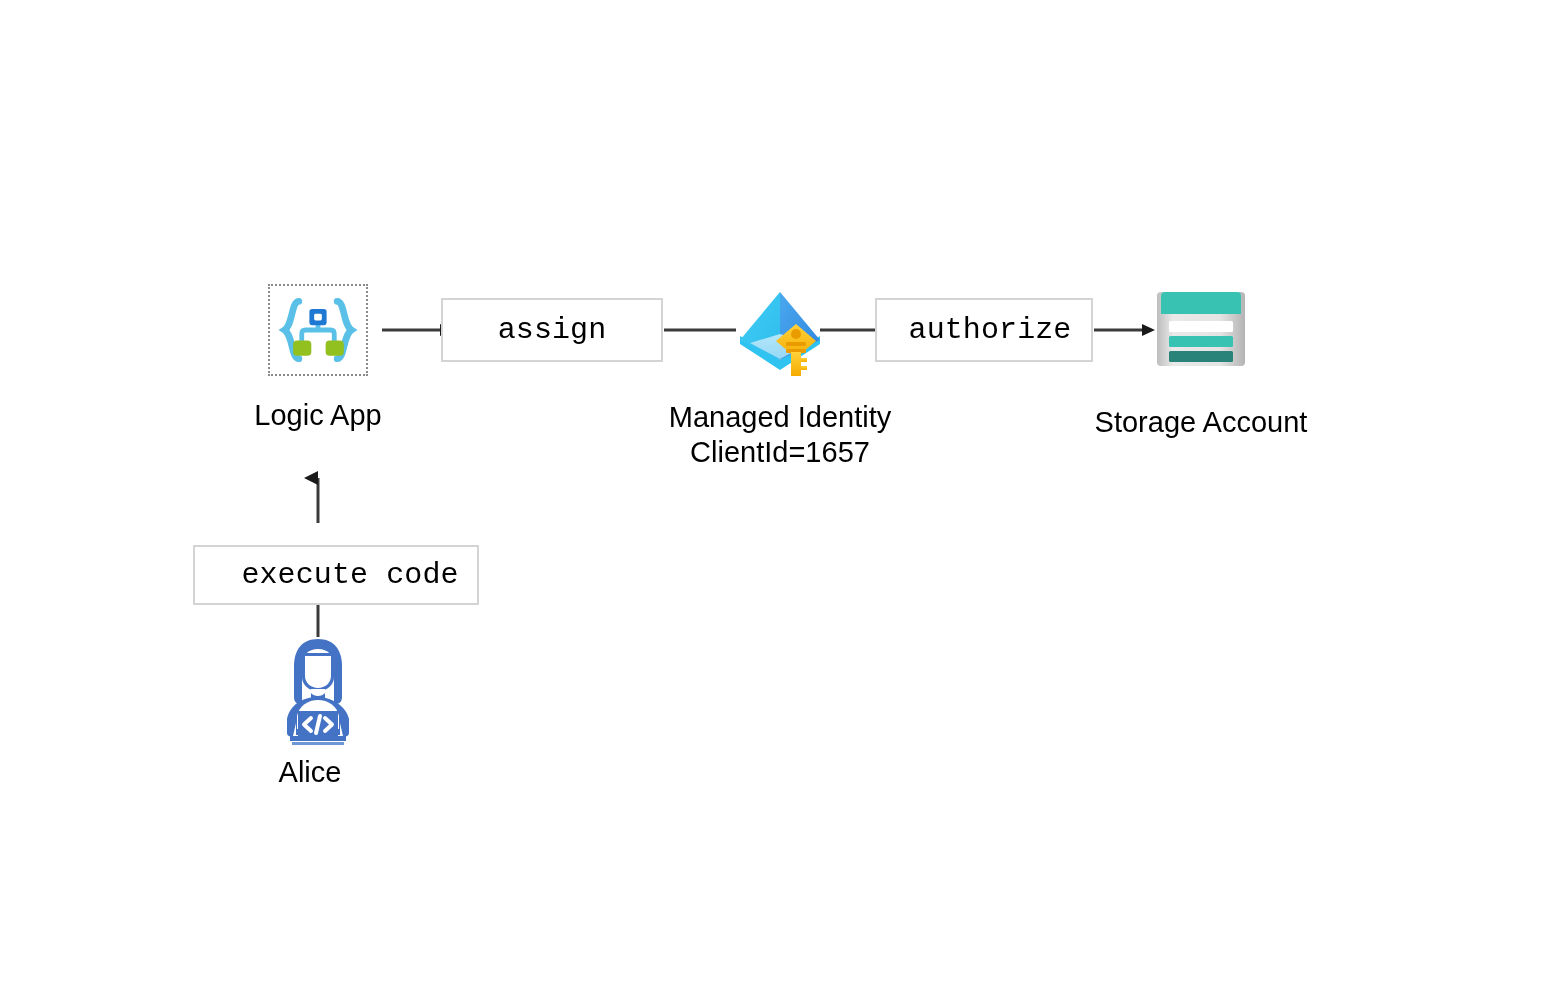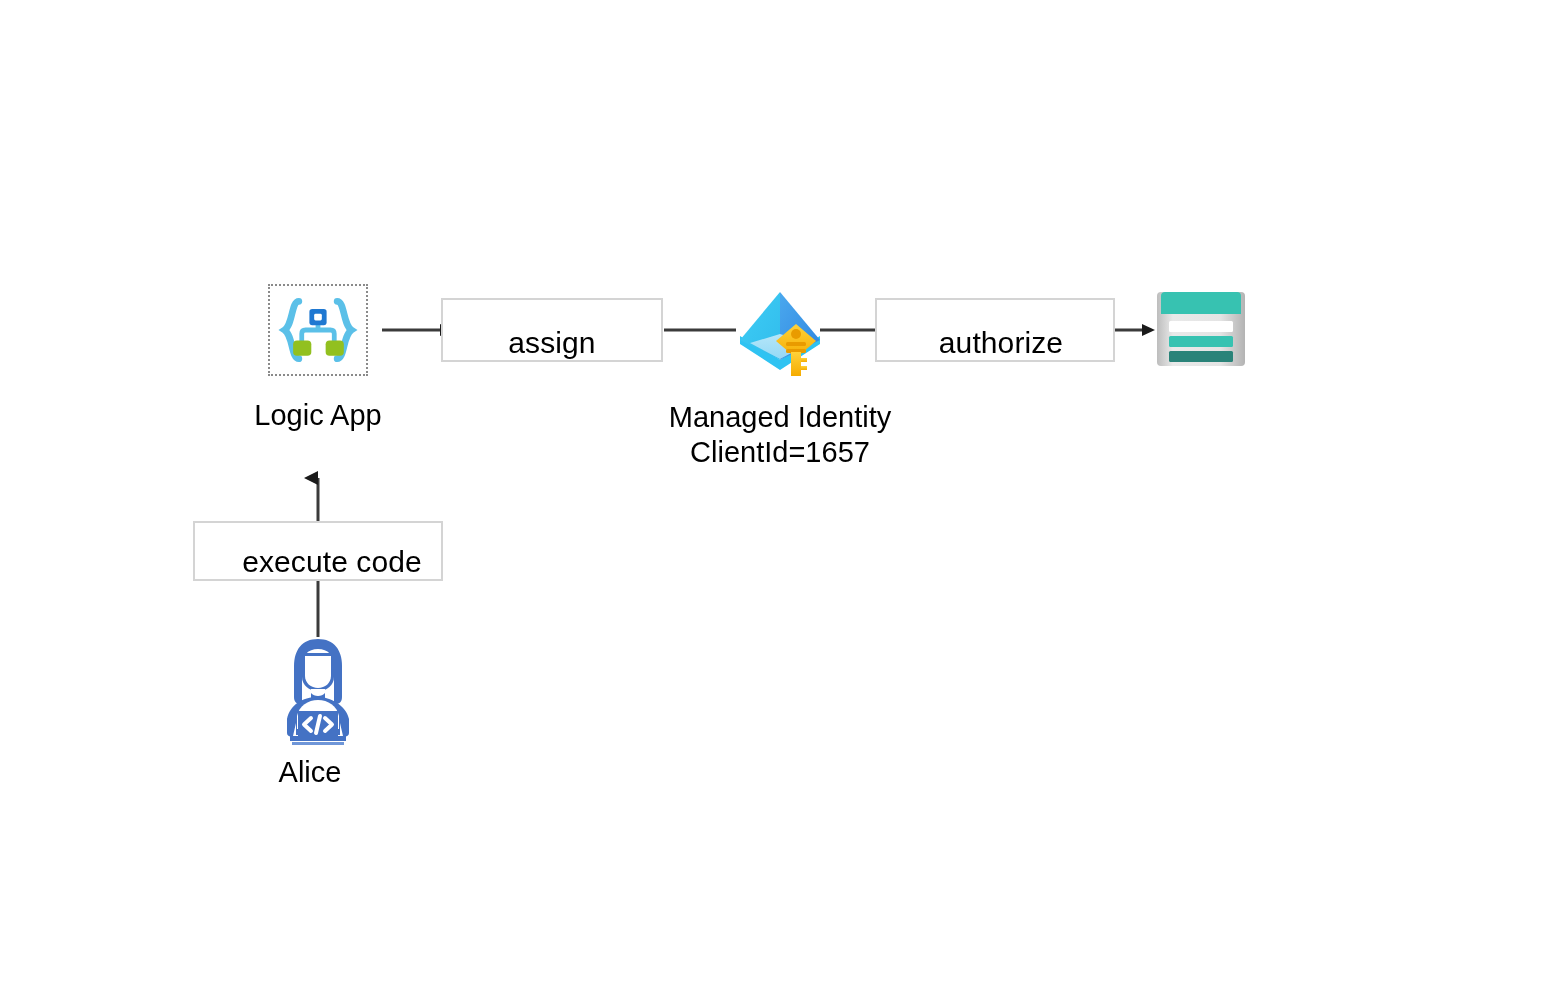--- a/index.html
+++ b/index.html
@@ -26,25 +26,26 @@
   
   .node { position: absolute; }
 
   
   .label-box {
     position: absolute;
     background: #ffffff;
     border: 2px solid #d4d4d4;
     box-sizing: border-box;
     display: flex;
-    align-items: flex-end;
+    align-items: center;
     justify-content: center;
     font-size: 30px;
     color: #000000;
     letter-spacing: 0.1px;
+    font-family: Liberation Mono, monospace;
   }
 
   
   .caption {
     position: absolute;
     text-align: center;
     line-height: 1.22;
     white-space: nowrap;
   }
   .caption .line1 {
@@ -194,20 +195,21 @@
 
       <rect x="14" y="31" width="64" height="11" rx="1.5" fill="#ffffff"></rect>
 
       <rect x="14" y="46" width="64" height="11" rx="1.5" fill="#37c2b1"></rect>
 
       <rect x="14" y="61" width="64" height="11" rx="1.5" fill="#2a8379"></rect>
     </svg>
   </div>
 
   <div class="caption" style="left:1051px; top:405px; width:300px;">
+    <span class="line1">Storage Account</span>
   </div>
 
   <div class="node" style="left:272px; top:637px; width:92px; height:112px;">
     <svg class="icon-svg" viewBox="0 0 92 112" width="92" height="112" xmlns="http://www.w3.org/2000/svg">
       <g fill="#4472c4">
 
         <path d="M46,2 C30,2 22,13 22,29 L22,60 C22,66 26,68 30,66 L30,30
                  C30,18 36,12 46,12 C56,12 62,18 62,30 L62,66
                  C66,68 70,66 70,60 L70,29 C70,13 62,2 46,2 Z"></path>
 
@@ -239,21 +241,21 @@
   </div>
 
   <div class="caption plain" style="left:160px; top:755px; width:300px;">
     <span class="line1">Alice</span>
   </div>
 
   <div class="label-box" style="left:441px; top:298px; width:222px; height:64px;">
     <span>assign</span>
   </div>
 
-  <div class="label-box" style="left:875px; top:298px; width:240px; height:64px;padding-left:12px;">
+  <div class="label-box" style="left:875px; top:298px; width:218px; height:64px;padding-left:12px;">
     <span>authorize</span>
   </div>
 
-  <div class="label-box" style="left:193px; top:521px; width:250px; height:60px;padding-left:28px;">
+  <div class="label-box" style="left:193px; top:545px; width:286px; height:60px;padding-left:28px;">
     <span>execute code</span>
   </div>
 
 </div>
 
 </body></html>

